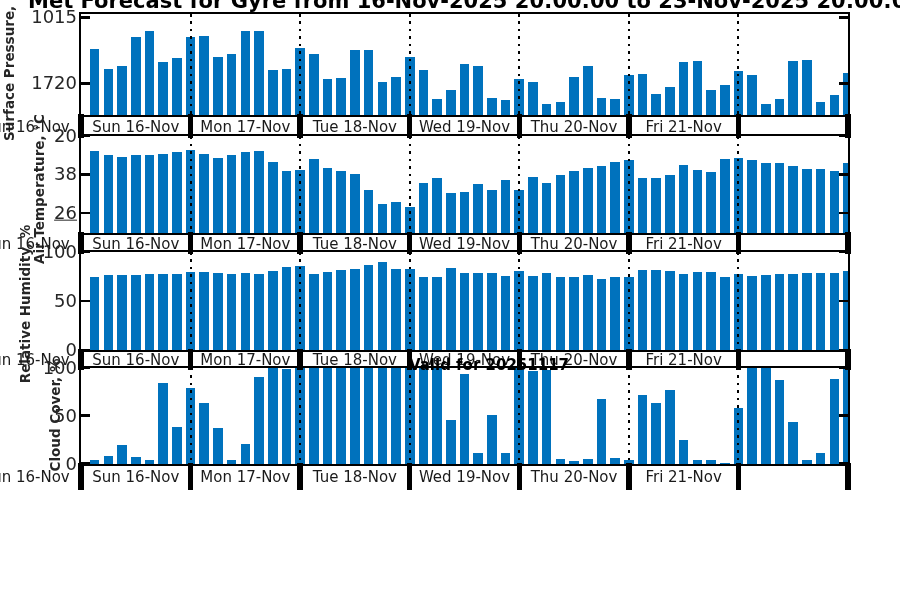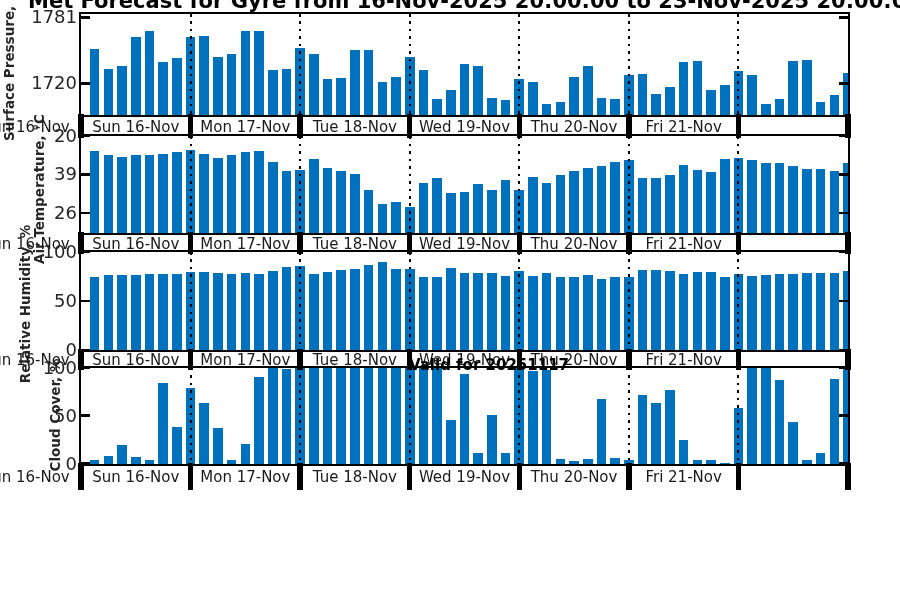--- a/index.html
+++ b/index.html
@@ -83,21 +83,21 @@
         <div class="grid" style="left: 218.143px; height: 101px; z-index: 3;"></div>
         <div class="grid" style="left: 327.714px; height: 101px; z-index: 3;"></div>
         <div class="grid" style="left: 437.286px; height: 101px; z-index: 3;"></div>
         <div class="grid" style="left: 546.857px; height: 101px; z-index: 3;"></div>
         <div class="grid" style="left: 656.429px; height: 101px; z-index: 3;"></div>
         <div class="ytickmark" style="left: 0px; width: 9px; top: 2.05065px; z-index: 4;"></div>
         <div class="ytickmark" style="right: 0px; width: 9px; top: 2.05065px; z-index: 4;"></div>
         <div class="ytickmark" style="left: 0px; width: 9px; top: 68.0637px; z-index: 4;"></div>
         <div class="ytickmark" style="right: 0px; width: 9px; top: 68.0637px; z-index: 4;"></div>
       </div>
-      <div class="yticklab" style="left: 5px; top: 17.3007px;">1781</div>
+      <div class="yticklab" style="left: 5px; top: 17.3007px;">1015</div>
       <div class="yticklab" style="left: 5px; top: 83.3137px;">1720</div>
       <div class="ylab" style="left: 9px; top: 64px;">Surface Pressure, m</div>
       <div class="daytick" style="left: 78.25px; top: 114px; height: 24px; z-index: 5;"></div>
       <div class="daylab" style="left: 26.2143px; top: 127px;">Sun 16-Nov</div>
       <div class="daytick" style="left: 187.821px; top: 114px; height: 24px; z-index: 5;"></div>
       <div class="daylab" style="left: 135.786px; top: 127px;">Sun 16-Nov</div>
       <div class="daytick" style="left: 297.393px; top: 114px; height: 24px; z-index: 5;"></div>
       <div class="daylab" style="left: 245.357px; top: 127px;">Mon 17-Nov</div>
       <div class="daytick" style="left: 406.964px; top: 114px; height: 24px; z-index: 5;"></div>
       <div class="daylab" style="left: 354.929px; top: 127px;">Tue 18-Nov</div>
@@ -172,22 +172,22 @@
         <div class="grid" style="left: 546.857px; height: 97px; z-index: 3;"></div>
         <div class="grid" style="left: 656.429px; height: 97px; z-index: 3;"></div>
         <div class="ytickmark" style="left: 0px; width: 9px; top: -1.25px; z-index: 4;"></div>
         <div class="ytickmark" style="right: 0px; width: 9px; top: -1.25px; z-index: 4;"></div>
         <div class="ytickmark" style="left: 0px; width: 9px; top: 37.1658px; z-index: 4;"></div>
         <div class="ytickmark" style="right: 0px; width: 9px; top: 37.1658px; z-index: 4;"></div>
         <div class="ytickmark" style="left: 0px; width: 9px; top: 75.5817px; z-index: 4;"></div>
         <div class="ytickmark" style="right: 0px; width: 9px; top: 75.5817px; z-index: 4;"></div>
       </div>
       <div class="yticklab" style="left: 5px; top: 136px;">20</div>
-      <div class="yticklab" style="left: 5px; top: 174.416px;">39</div>
-      <div class="yticklab" style="left: 5px; top: 212.832px;">26</div>
+      <div class="yticklab" style="left: 5px; top: 174.416px;">38</div>
+      <div class="yticklab" style="left: 5px; top: 212.832px; text-decoration: underline;">26</div>
       <div class="ylab" style="left: 39px; top: 189px;">Air Temperature, °C</div>
       <div class="daytick" style="left: 78.25px; top: 232px; height: 22px; z-index: 5;"></div>
       <div class="daylab" style="left: 26.2143px; top: 244px;">Sun 16-Nov</div>
       <div class="daytick" style="left: 187.821px; top: 232px; height: 22px; z-index: 5;"></div>
       <div class="daylab" style="left: 135.786px; top: 244px;">Sun 16-Nov</div>
       <div class="daytick" style="left: 297.393px; top: 232px; height: 22px; z-index: 5;"></div>
       <div class="daylab" style="left: 245.357px; top: 244px;">Mon 17-Nov</div>
       <div class="daytick" style="left: 406.964px; top: 232px; height: 22px; z-index: 5;"></div>
       <div class="daylab" style="left: 354.929px; top: 244px;">Tue 18-Nov</div>
       <div class="daytick" style="left: 516.536px; top: 232px; height: 22px; z-index: 5;"></div>

